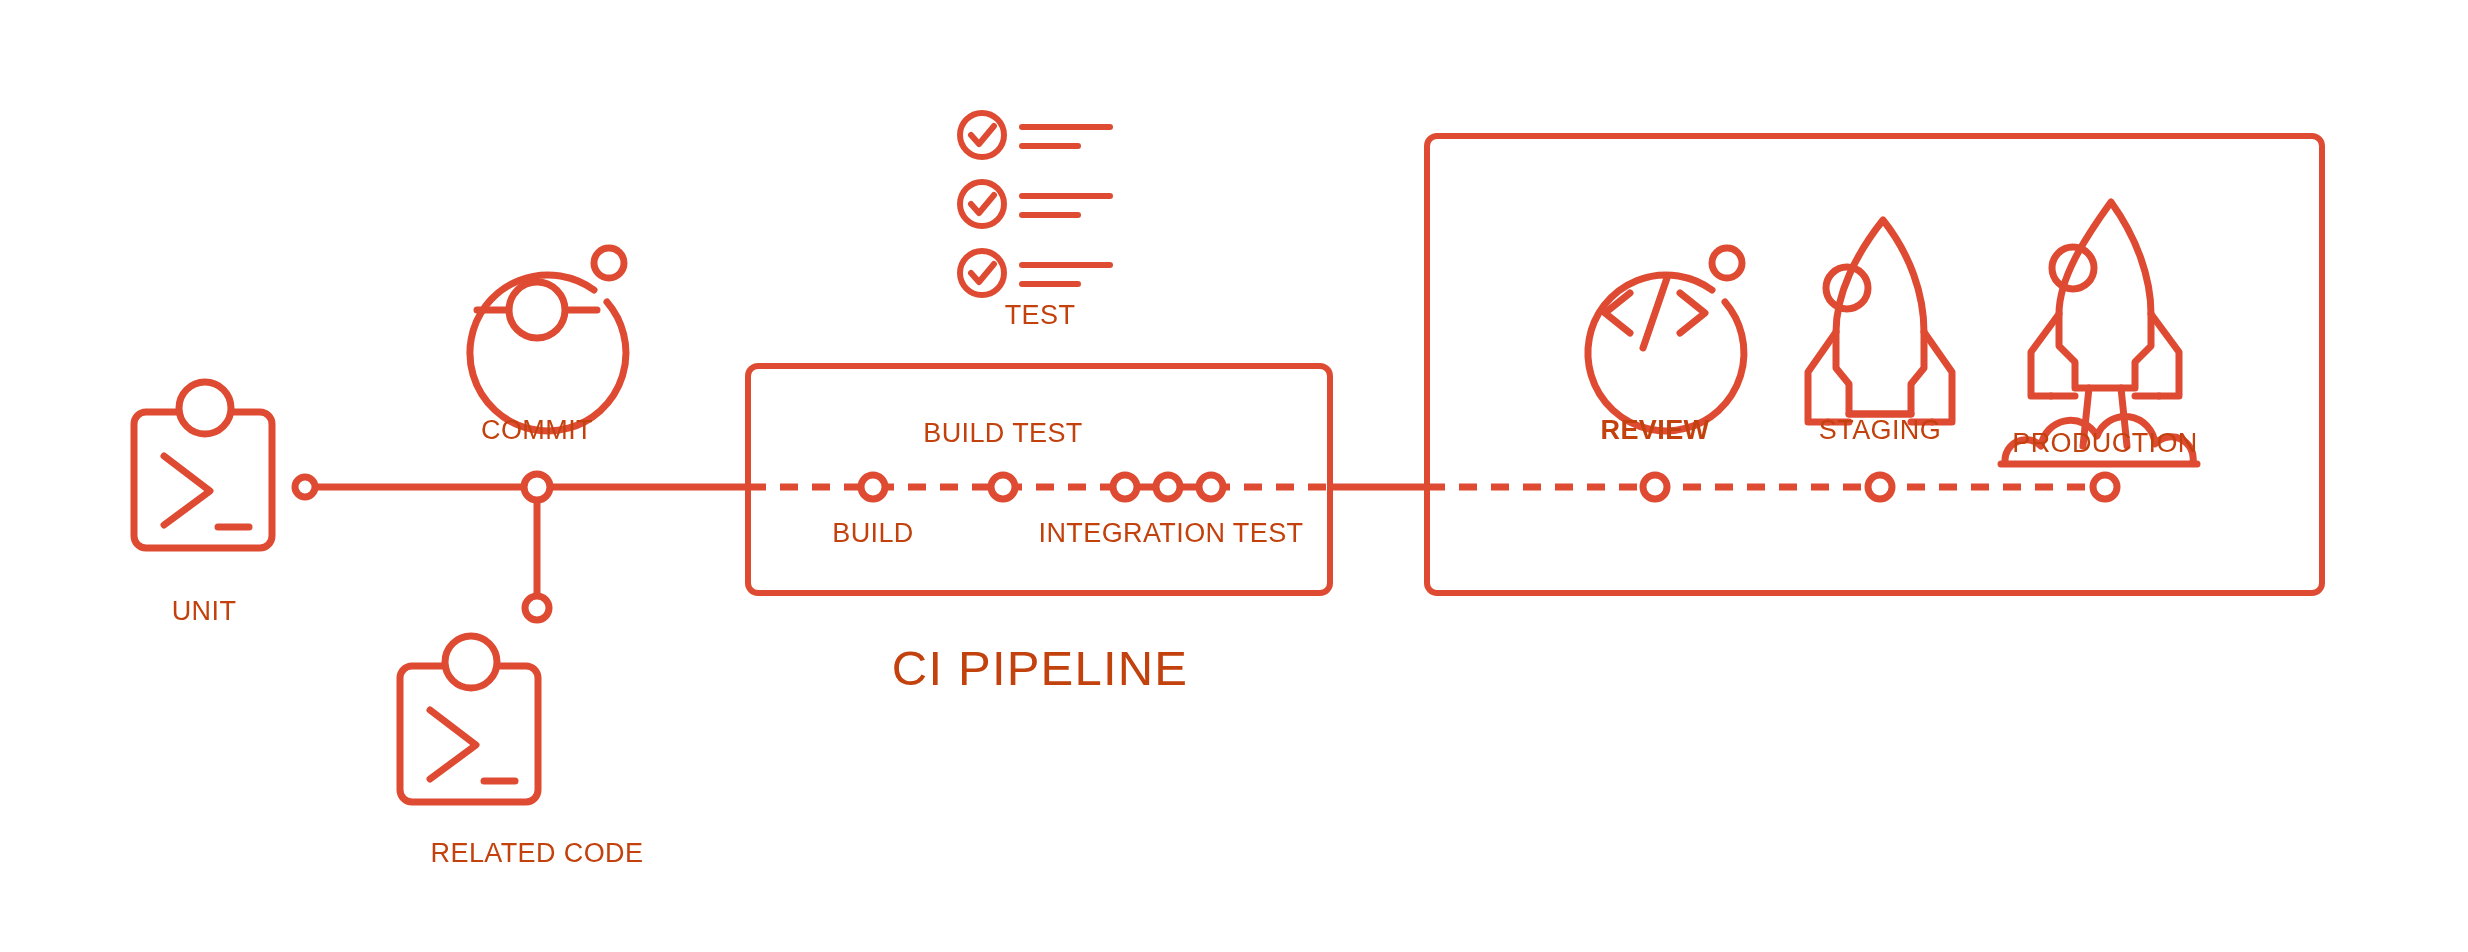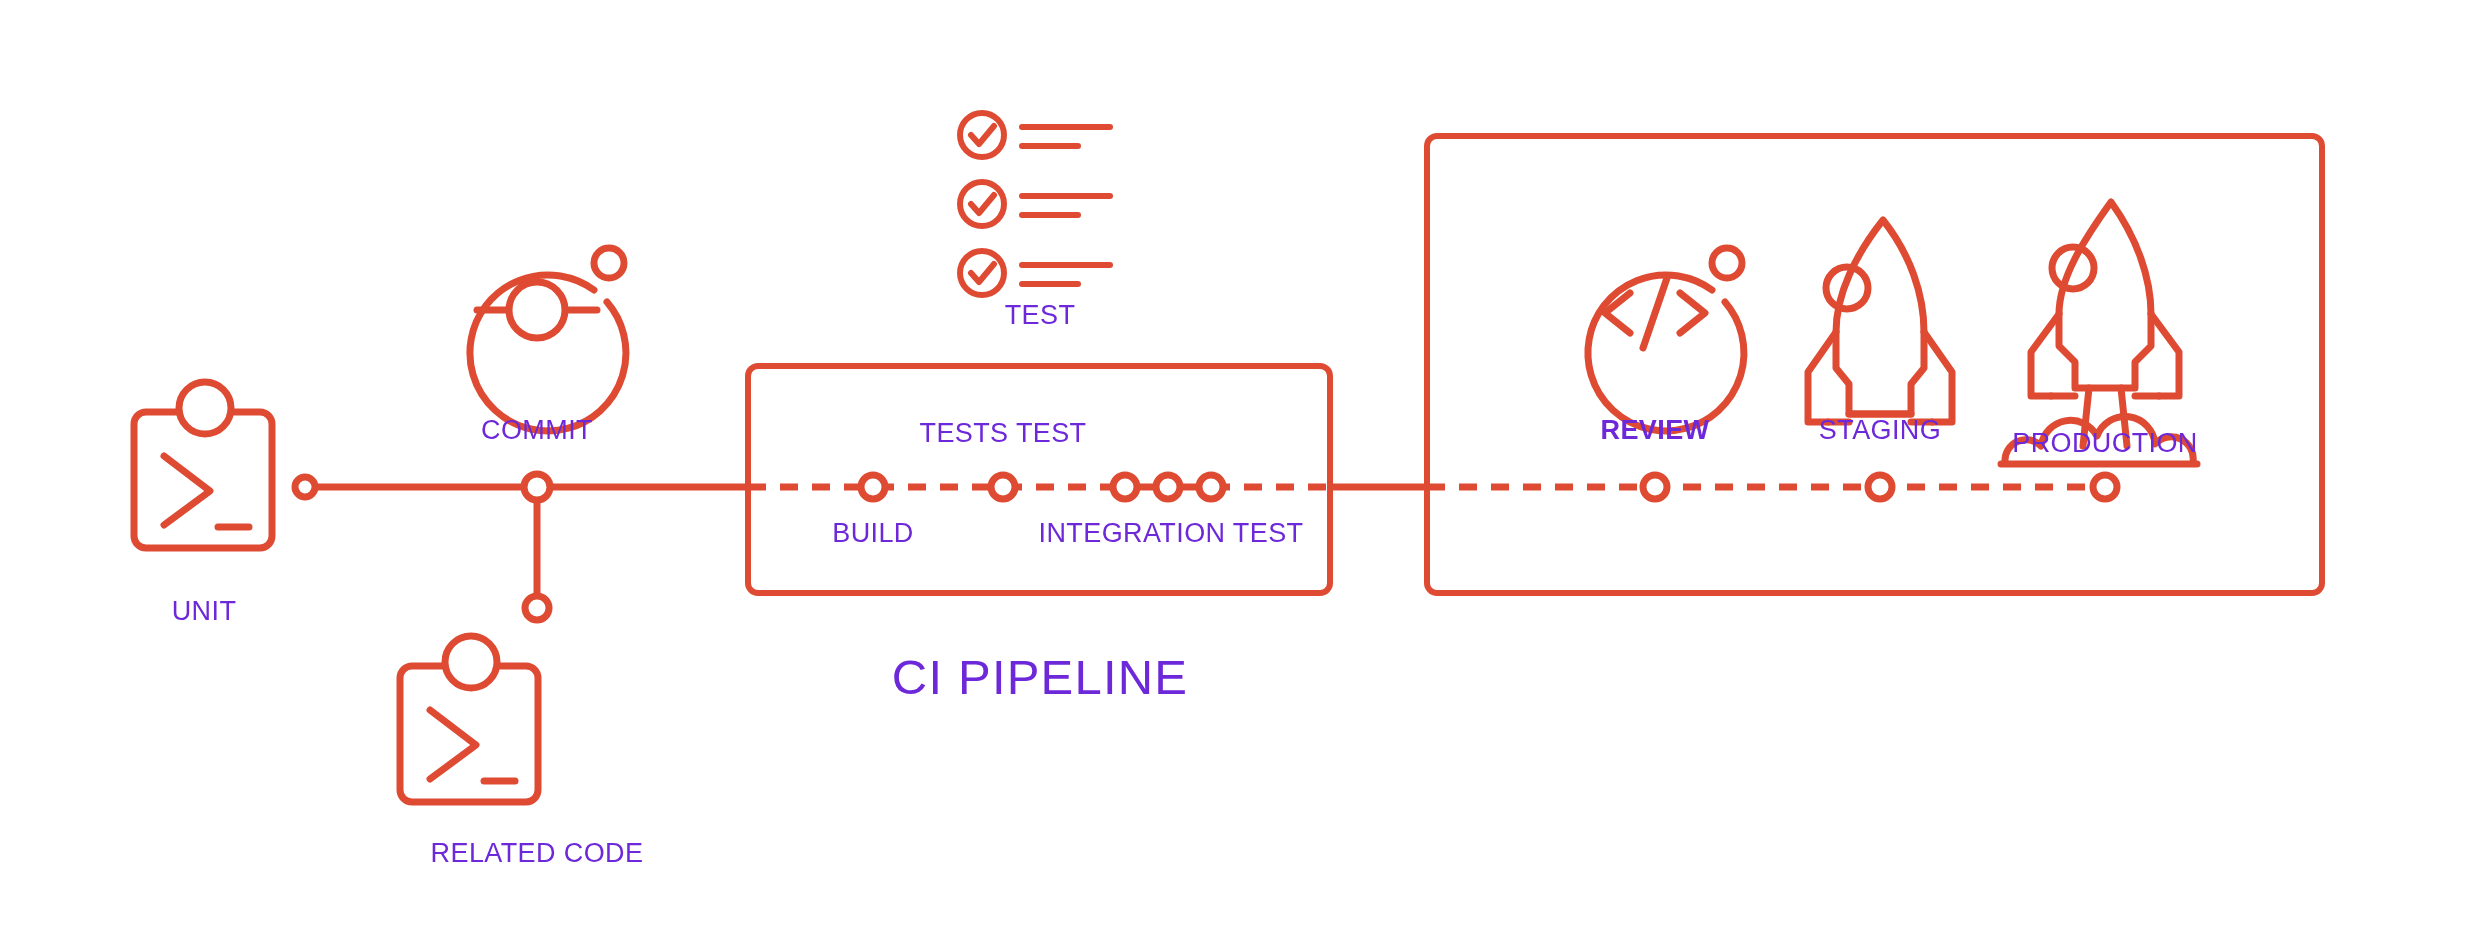--- a/index.html
+++ b/index.html
@@ -53,37 +53,36 @@
     stroke-dasharray: 18 14;
   }
   .pipeline-box {
     fill: none;
     stroke: #DE4B32;
     stroke-width: 6;
   }
   
   .lbl {
     position: absolute;
-    color: #6d28d9;
+    color: #c2410c;
     font-family: "Liberation Sans", sans-serif;
     font-weight: 400;
     white-space: nowrap;
     transform: translateX(-50%);
     letter-spacing: 0.4px;
   }
   .lbl-node {
     font-size: 27px;
   }
   .lbl-stage {
     font-size: 27px;
   }
   .lbl-title {
     font-size: 49px;
     letter-spacing: 1.2px;
-    margin-top: 9px;
   }
 </style>
 </head>
 <body>
 
 <div id="diagram-root">
 
   <svg id="diagram-svg" viewBox="0 0 2468 952" xmlns="http://www.w3.org/2000/svg">
 
     <rect class="pipeline-box" x="748" y="366" width="582" height="227" rx="10" ry="10"></rect>
@@ -231,21 +230,21 @@
   </svg>
 
   <div class="lbl lbl-node" style="left:204px; top:596px;">UNIT</div>
 
   <div class="lbl lbl-node" style="left:537px; top:415px;">COMMIT</div>
 
   <div class="lbl lbl-node" style="left:537px; top:838px;">RELATED CODE</div>
 
   <div class="lbl lbl-node" style="left:1040px; top:300px;">TEST</div>
 
-  <div class="lbl lbl-stage" style="left:1003px; top:418px;">TESTS TEST</div>
+  <div class="lbl lbl-stage" style="left:1003px; top:418px;">BUILD TEST</div>
 
   <div class="lbl lbl-stage" style="left:873px; top:518px;">BUILD</div>
 
   <div class="lbl lbl-stage" style="left:1171px; top:518px;">INTEGRATION TEST</div>
 
   <div class="lbl lbl-stage" style="left:1655px; top:415px;font-weight:bold;">REVIEW</div>
 
   <div class="lbl lbl-stage" style="left:1880px; top:415px;">STAGING</div>
 
   <div class="lbl lbl-stage" style="left:2105px; top:428px;">PRODUCTION</div>

